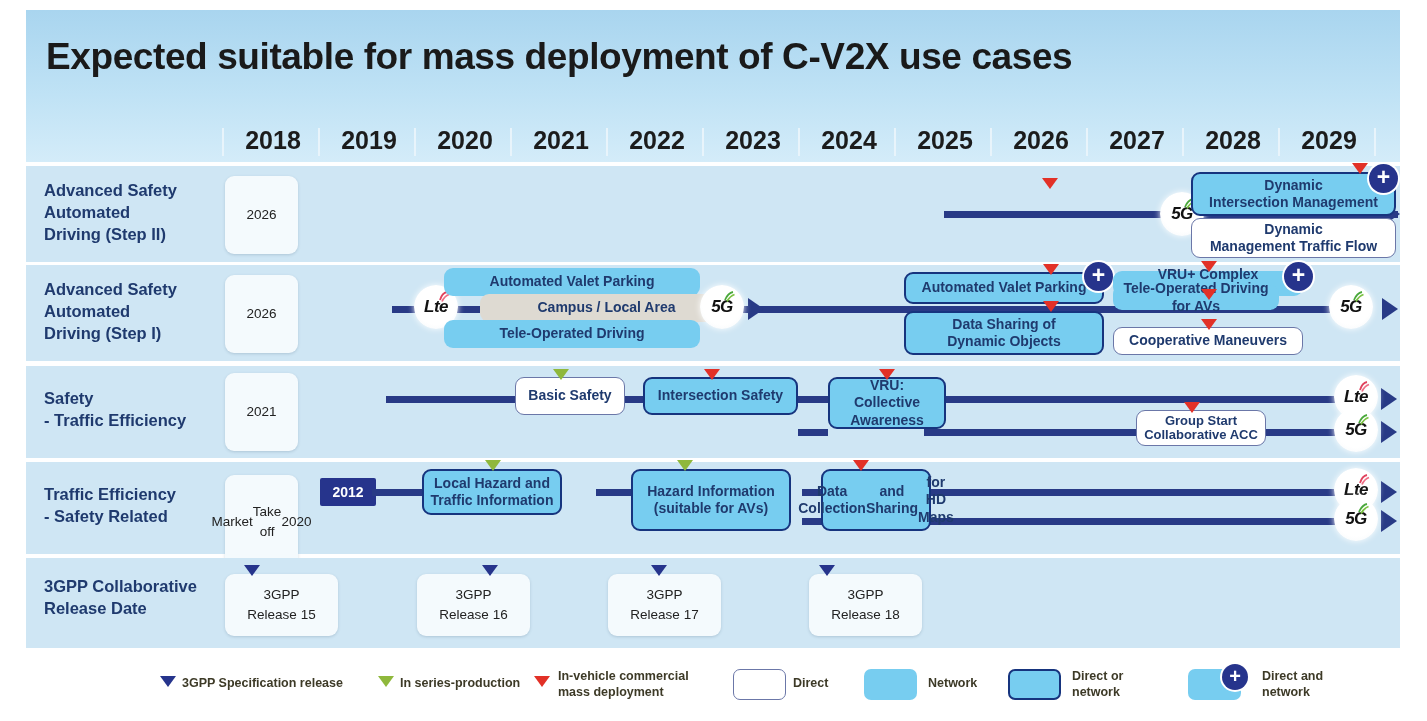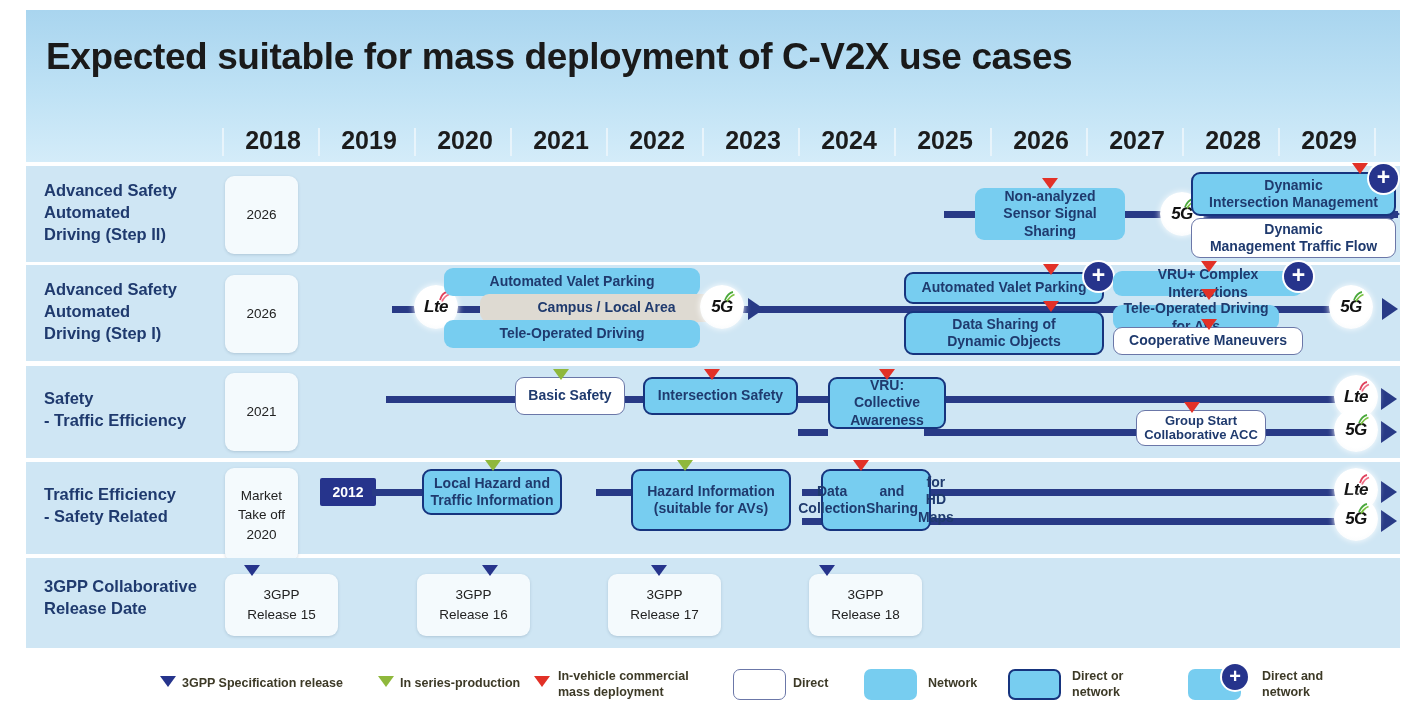--- a/index.html
+++ b/index.html
@@ -150,24 +150,20 @@
       <div>Advanced Safety</div>
       <div>Automated</div>
       <div>Driving (Step II)</div>
     </div>
     <div class="year-card" style="left:199px;top:10px;width:73px;height:78px">2026</div>
 
     <div class="line" style="left:918px;top:45px;width:254px"></div>
     <div class="line" style="left:1162px;top:45px;width:210px"></div>
     <div class="arrow-head" style="left:1358px;top:37px"></div>
 
-    <div class="box network" style="left:949px;top:22px;width:150px;height:52px;flex-direction:column">
-      <div>Non-analyzed</div>
-      <div>Sensor Signal Sharing</div>
-    </div>
     <div class="tri red" style="left:1016px;top:12px"></div>
 
     <div class="tech" style="left:1134px;top:26px">
       <span class="txt">5G</span>
       <svg class="wave" width="13" height="12" viewBox="0 0 13 12">
         <path d="M1 9 Q4 2 9 1" stroke="#4aa83c" stroke-width="1.8" fill="none"></path>
         <path d="M3 10.5 Q6 5 10.5 3.5" stroke="#7bc243" stroke-width="1.8" fill="none"></path>
       </svg>
     </div>
 
@@ -232,21 +228,21 @@
       <div>Dynamic Objects</div>
     </div>
     <div class="tri red" style="left:1017px;top:36px"></div>
 
     <div class="box plain-net" style="left:1087px;top:6px;width:190px;height:25px">VRU+ Complex Interactions</div>
     <div class="tri red" style="left:1175px;top:-4px"></div>
     <div class="plus" style="left:1258px;top:-3px">
         <span>+</span>
       </div>
 
-    <div class="box plain-net" style="left:1087px;top:40px;width:166px;height:25px">Tele-Operated Driving for AVs</div>
+    <div class="box plain-net" style="left:1087px;top:20px;width:166px;height:25px">Tele-Operated Driving for AVs</div>
     <div class="tri red" style="left:1175px;top:24px"></div>
 
     <div class="box direct" style="left:1087px;top:62px;width:190px;height:28px">Cooperative Maneuvers</div>
     <div class="tri red" style="left:1175px;top:54px"></div>
 
     <div class="tech" style="left:1303px;top:20px">
       <span class="txt">5G</span>
       <svg class="wave" width="13" height="12" viewBox="0 0 13 12">
         <path d="M1 9 Q4 2 9 1" stroke="#4aa83c" stroke-width="1.8" fill="none"></path>
         <path d="M3 10.5 Q6 5 10.5 3.5" stroke="#7bc243" stroke-width="1.8" fill="none"></path>
@@ -303,21 +299,21 @@
         <path d="M3 10.5 Q6 5 10.5 3.5" stroke="#7bc243" stroke-width="1.8" fill="none"></path>
       </svg>
     </div>
   </div>
 
   <div class="row" style="top:462px;height:92px">
     <div class="row-label" style="top:22px">
       <div>Traffic Efficiency</div>
       <div>- Safety Related</div>
     </div>
-    <div class="year-card" style="left:199px;top:6px;width:73px;height:94px;flex-direction:column">
+    <div class="year-card" style="left:199px;top:13px;width:73px;height:94px;flex-direction:row">
       <div>Market</div>
       <div>Take off</div>
       <div>2020</div>
     </div>
 
     <div class="pill2016" style="left:294px;top:16px;width:56px;height:28px">2012</div>
 
     <div class="line" style="left:346px;top:27px;width:76px"></div>
     <div class="line" style="left:570px;top:27px;width:42px"></div>
     <div class="line" style="left:776px;top:27px;width:22px"></div>

